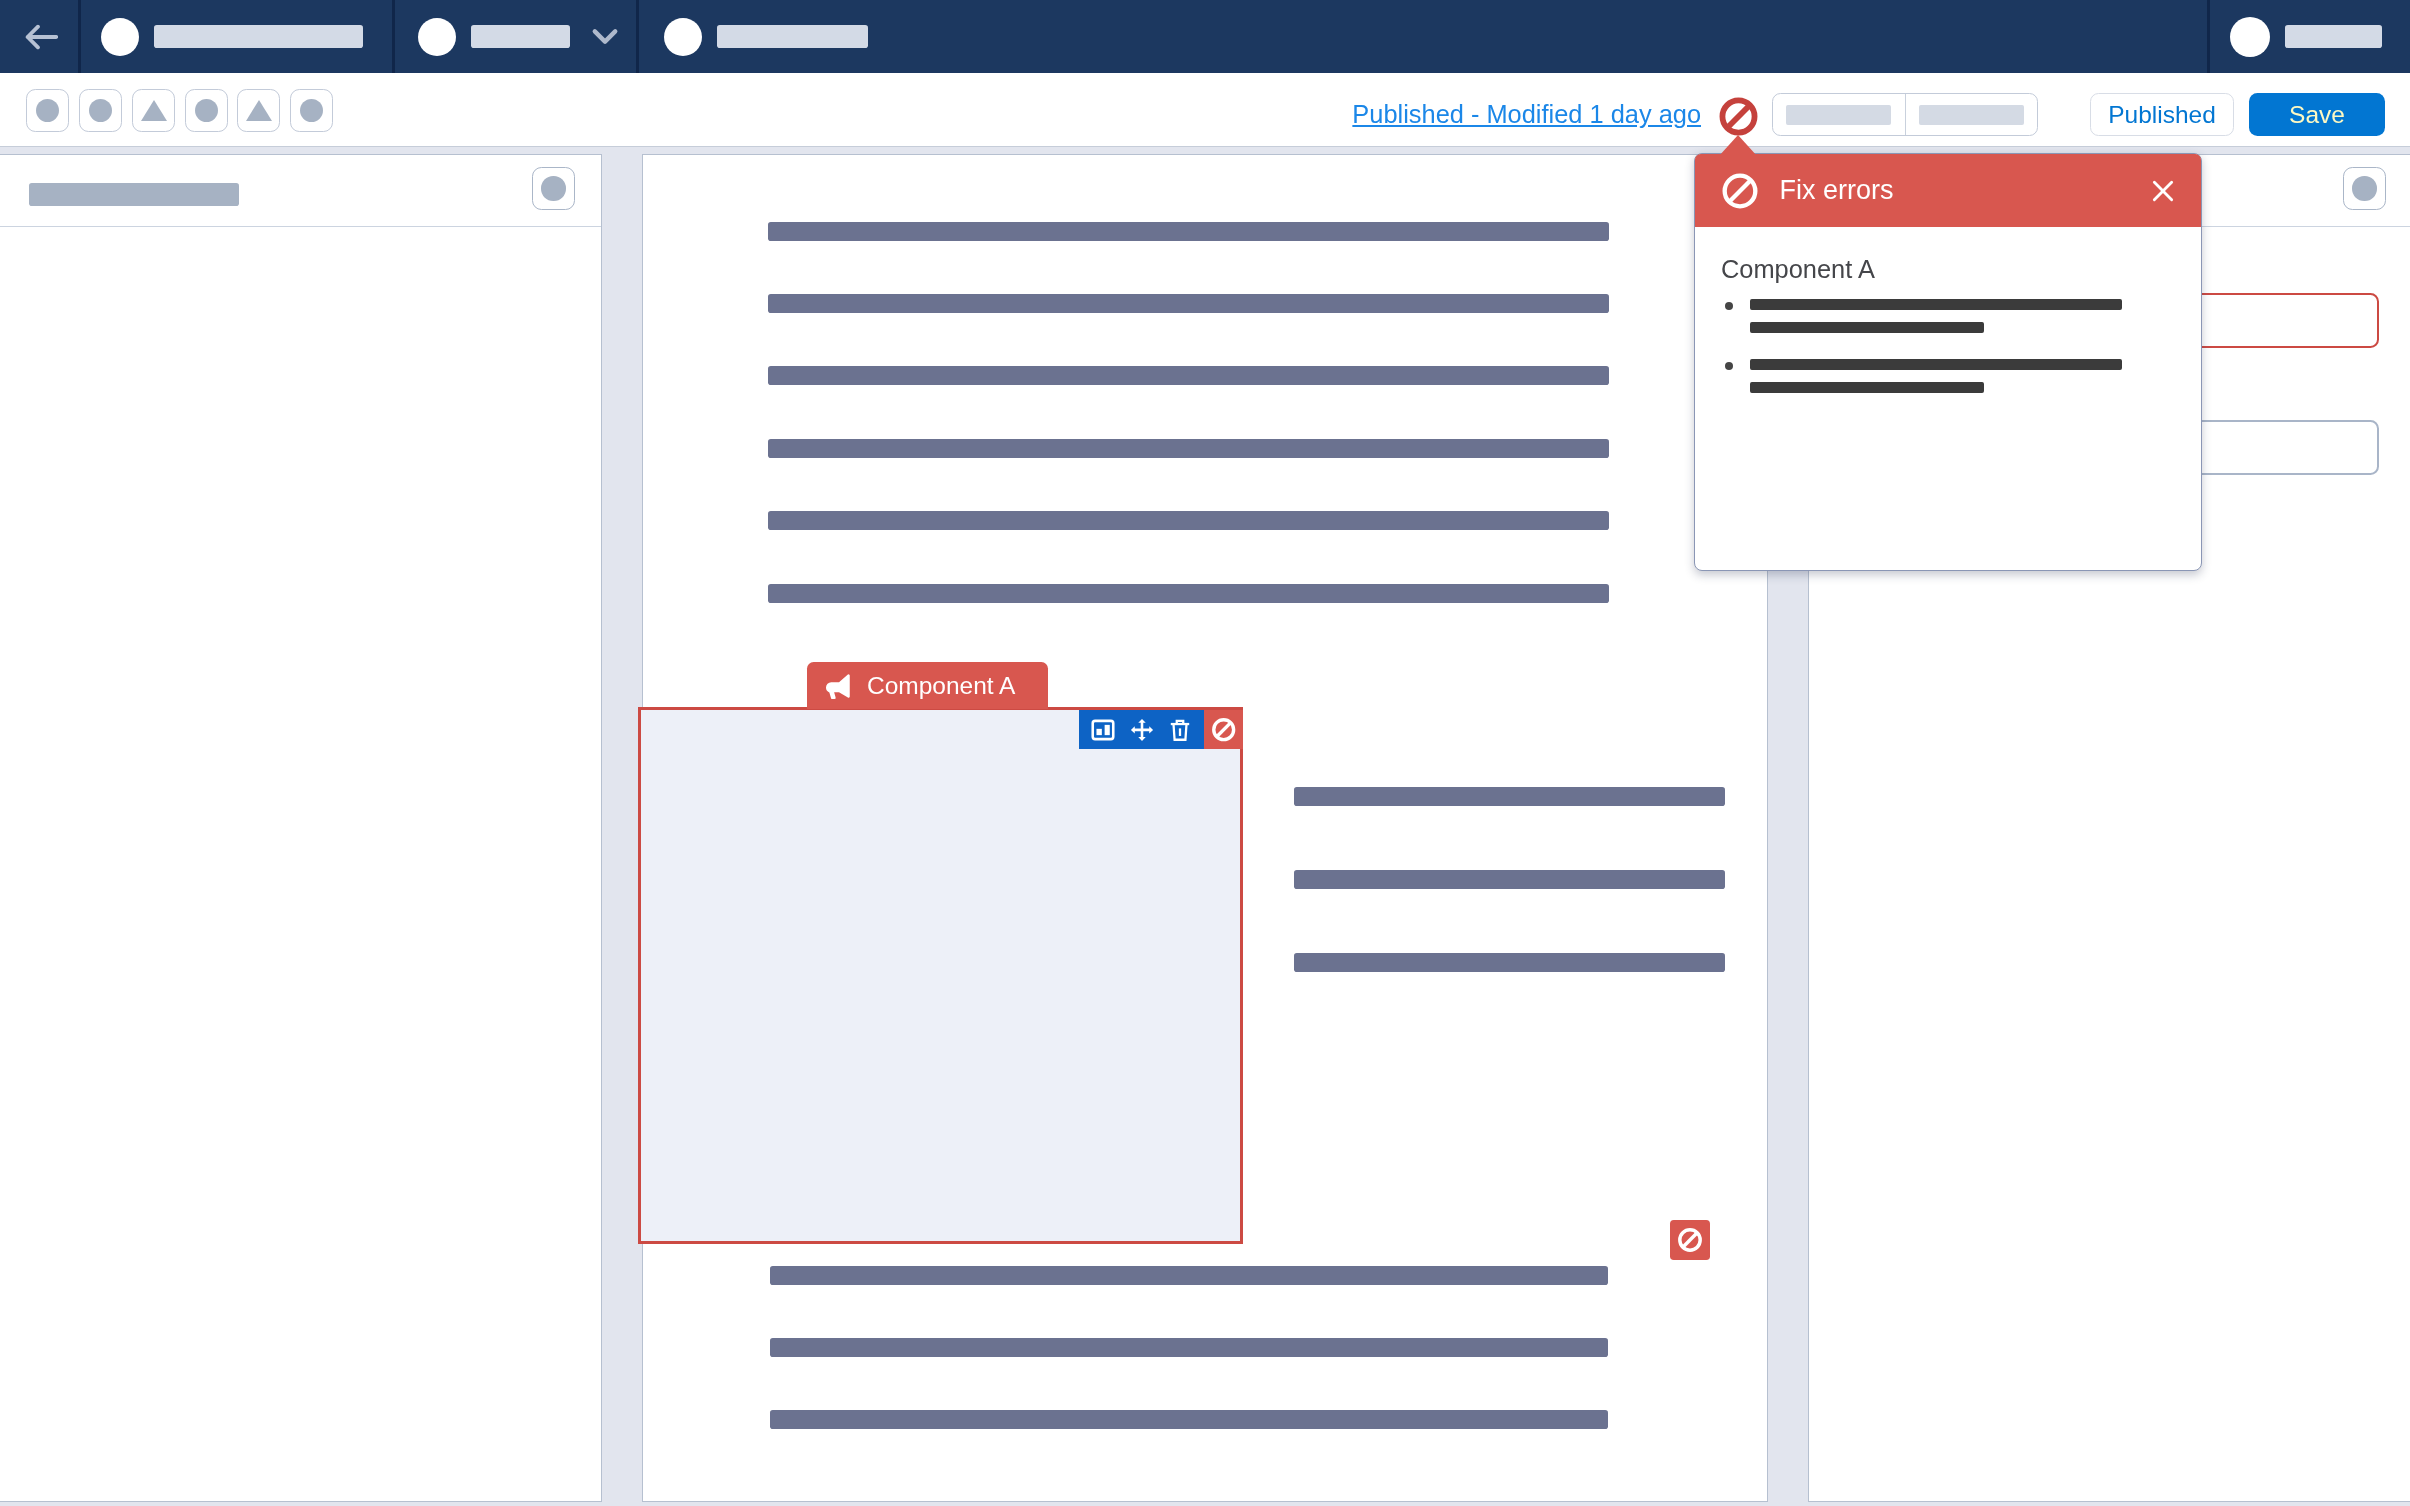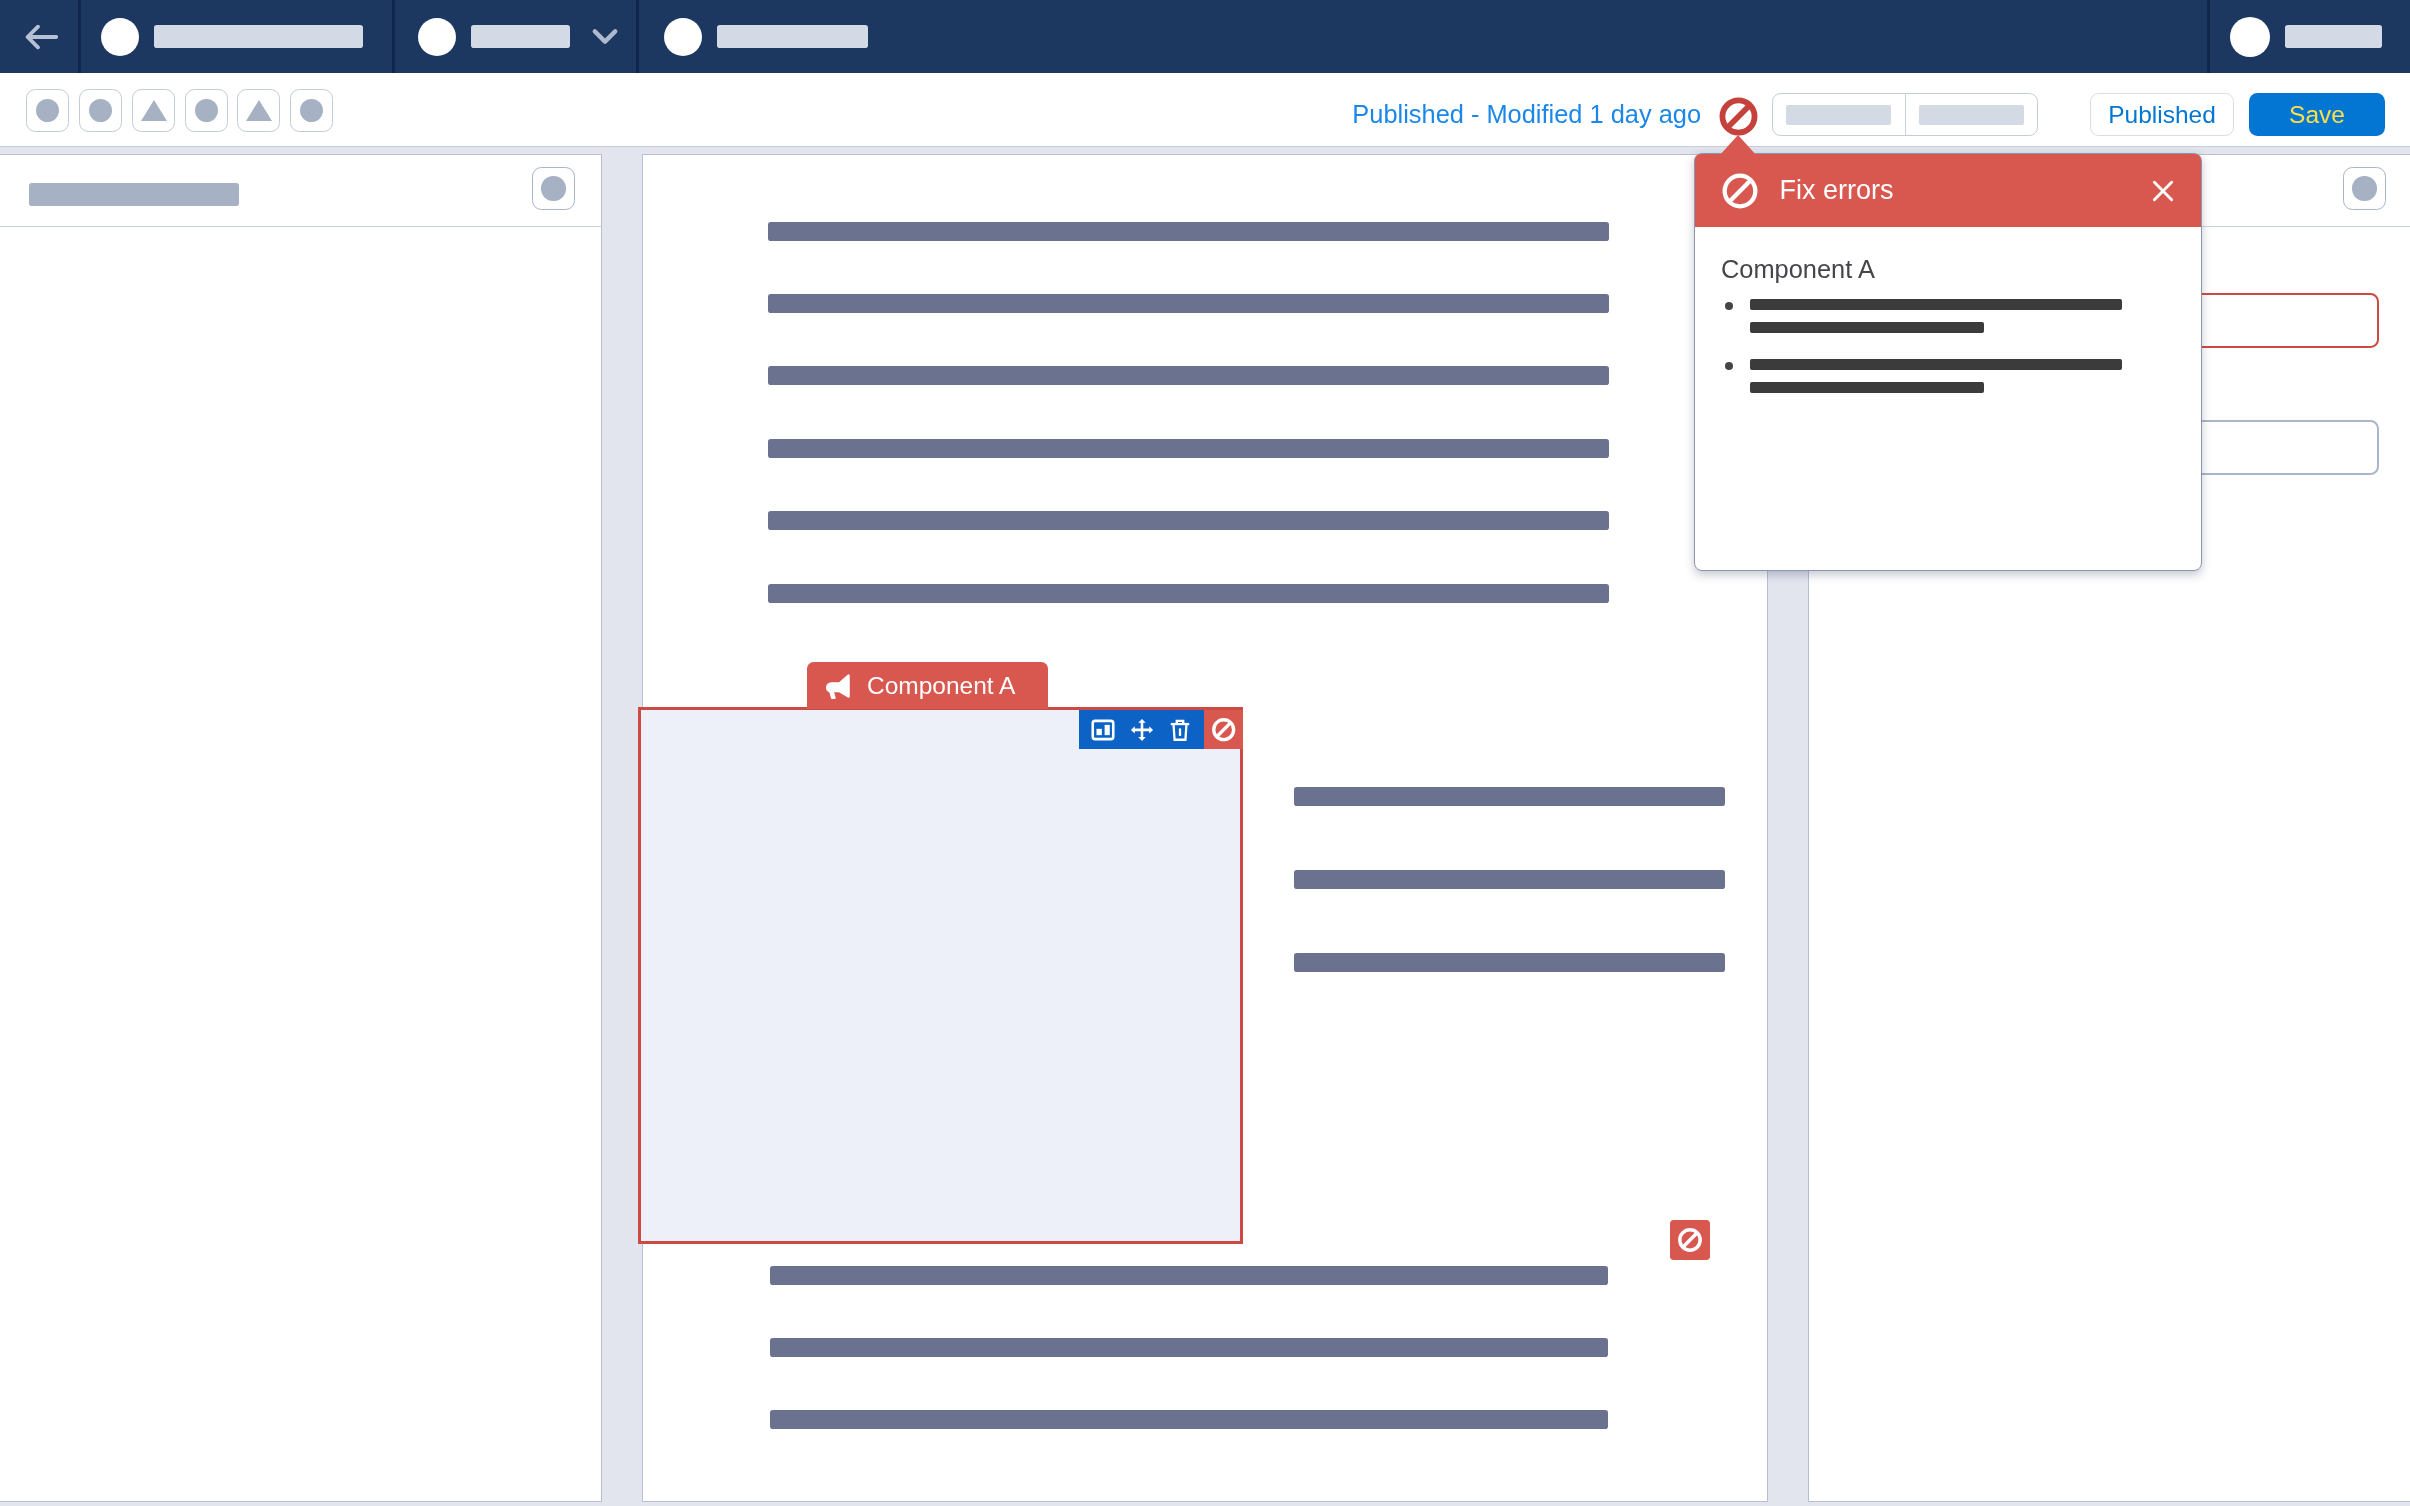--- a/index.html
+++ b/index.html
@@ -13,29 +13,29 @@
   .nav-sec{position:absolute;top:0;height:73px;display:flex;align-items:center;gap:15px;}
   .nav-circle{width:38px;height:38px;border-radius:50%;background:#ffffff;flex:0 0 auto;}
   .nav-bar{height:22.6px;border-radius:2.8px;background:var(--navPlaceholder,#d3dae6);}
   .chev{margin-left:5.6px;display:flex;align-items:center;}
 
   
   .toolbar{position:absolute;left:0;top:73px;width:2411px;height:74px;background:#ffffff;border-bottom:1.9px solid var(--lightBorder,#c6cdd9);}
   .tool-btn{position:absolute;top:89px;width:43px;height:43px;background:#fff;border:1.9px solid #c3cbd9;border-radius:9.4px;display:flex;align-items:center;justify-content:center;cursor:pointer;padding:0;}
   .shape-circle{width:23.5px;height:23.5px;border-radius:50%;background:var(--phGray,#a6b2c3);}
   .shape-triangle{width:0;height:0;border-left:13px solid transparent;border-right:13px solid transparent;border-bottom:21.7px solid var(--phGray,#a6b2c3);}
-  .status{position:absolute;top:100px;right:710px;font-size:25.4px;color:var(--linkBlue,#1b87e8);white-space:nowrap;}
+  .status{position:absolute;top:100px;right:710px;font-size:25.4px;color:var(--linkBlue,#1b87e8);white-space:nowrap;text-decoration:underline;}
   .ban-toolbar-btn{position:absolute;left:1718px;top:96px;width:41px;height:41px;background:transparent;border:none;padding:0;cursor:pointer;color:var(--redIcon,#c5413c);}
   .nub{position:absolute;left:1719px;top:135px;width:0;height:0;border-left:19px solid transparent;border-right:19px solid transparent;border-bottom:21.7px solid var(--redHeader,#d8574f);z-index:30;}
   .segmented{position:absolute;left:1772px;top:93px;width:266px;height:43px;border:1.9px solid #c3cbd9;border-radius:8.5px;background:#fff;display:flex;}
   .seg-cell{flex:1;display:flex;align-items:center;justify-content:center;cursor:pointer;}
   .seg-cell + .seg-cell{border-left:1.9px solid #c9d1dd;}
   .seg-bar{width:105px;height:20px;background:var(--phLight,#d4dae4);border-radius:1.9px;}
   .btn-activate{position:absolute;left:2090px;top:93px;width:144px;height:43px;background:#fff;border:1.9px solid #d8dde6;border-radius:8.5px;color:var(--sfBlue,#0276d2);font-size:24.5px;cursor:pointer;}
-  .btn-save{position:absolute;left:2249px;top:93px;width:136px;height:43px;background:var(--sfBlue,#0276d2);border:none;border-radius:8.5px;color:#fde047;font-size:24.5px;cursor:pointer;}
+  .btn-save{position:absolute;left:2249px;top:93px;width:136px;height:43px;background:var(--sfBlue,#0276d2);border:none;border-radius:8.5px;color:#fef9c3;font-size:24.5px;cursor:pointer;}
 
   
   .panel{position:absolute;top:154px;height:1348px;background:#fff;border:1.9px solid var(--panelBorder,#b6c0d0);}
   .panel-left{left:-1.9px;width:604px;}
   .panel-right{left:1808px;width:605px;}
   .panel-header{position:absolute;left:0;top:0;right:0;height:72px;border-bottom:1.9px solid #ccd4e0;}
   .panel-header-bar{position:absolute;left:30px;top:28px;width:210px;height:22.6px;background:var(--phGray,#a6b2c3);border-radius:2.8px;}
   .panel-header-btn{position:absolute;right:26px;top:12.2px;width:43px;height:43px;background:#fff;border:1.9px solid #aab6c8;border-radius:9.4px;display:flex;align-items:center;justify-content:center;cursor:pointer;padding:0;}
   .panel-header-btn .shape-circle{width:24.5px;height:24.5px;}
   .prop-input{position:absolute;left:28px;width:542px;height:55px;border-radius:8.5px;background:#fff;border:2.8px solid #a9b5c8;}

